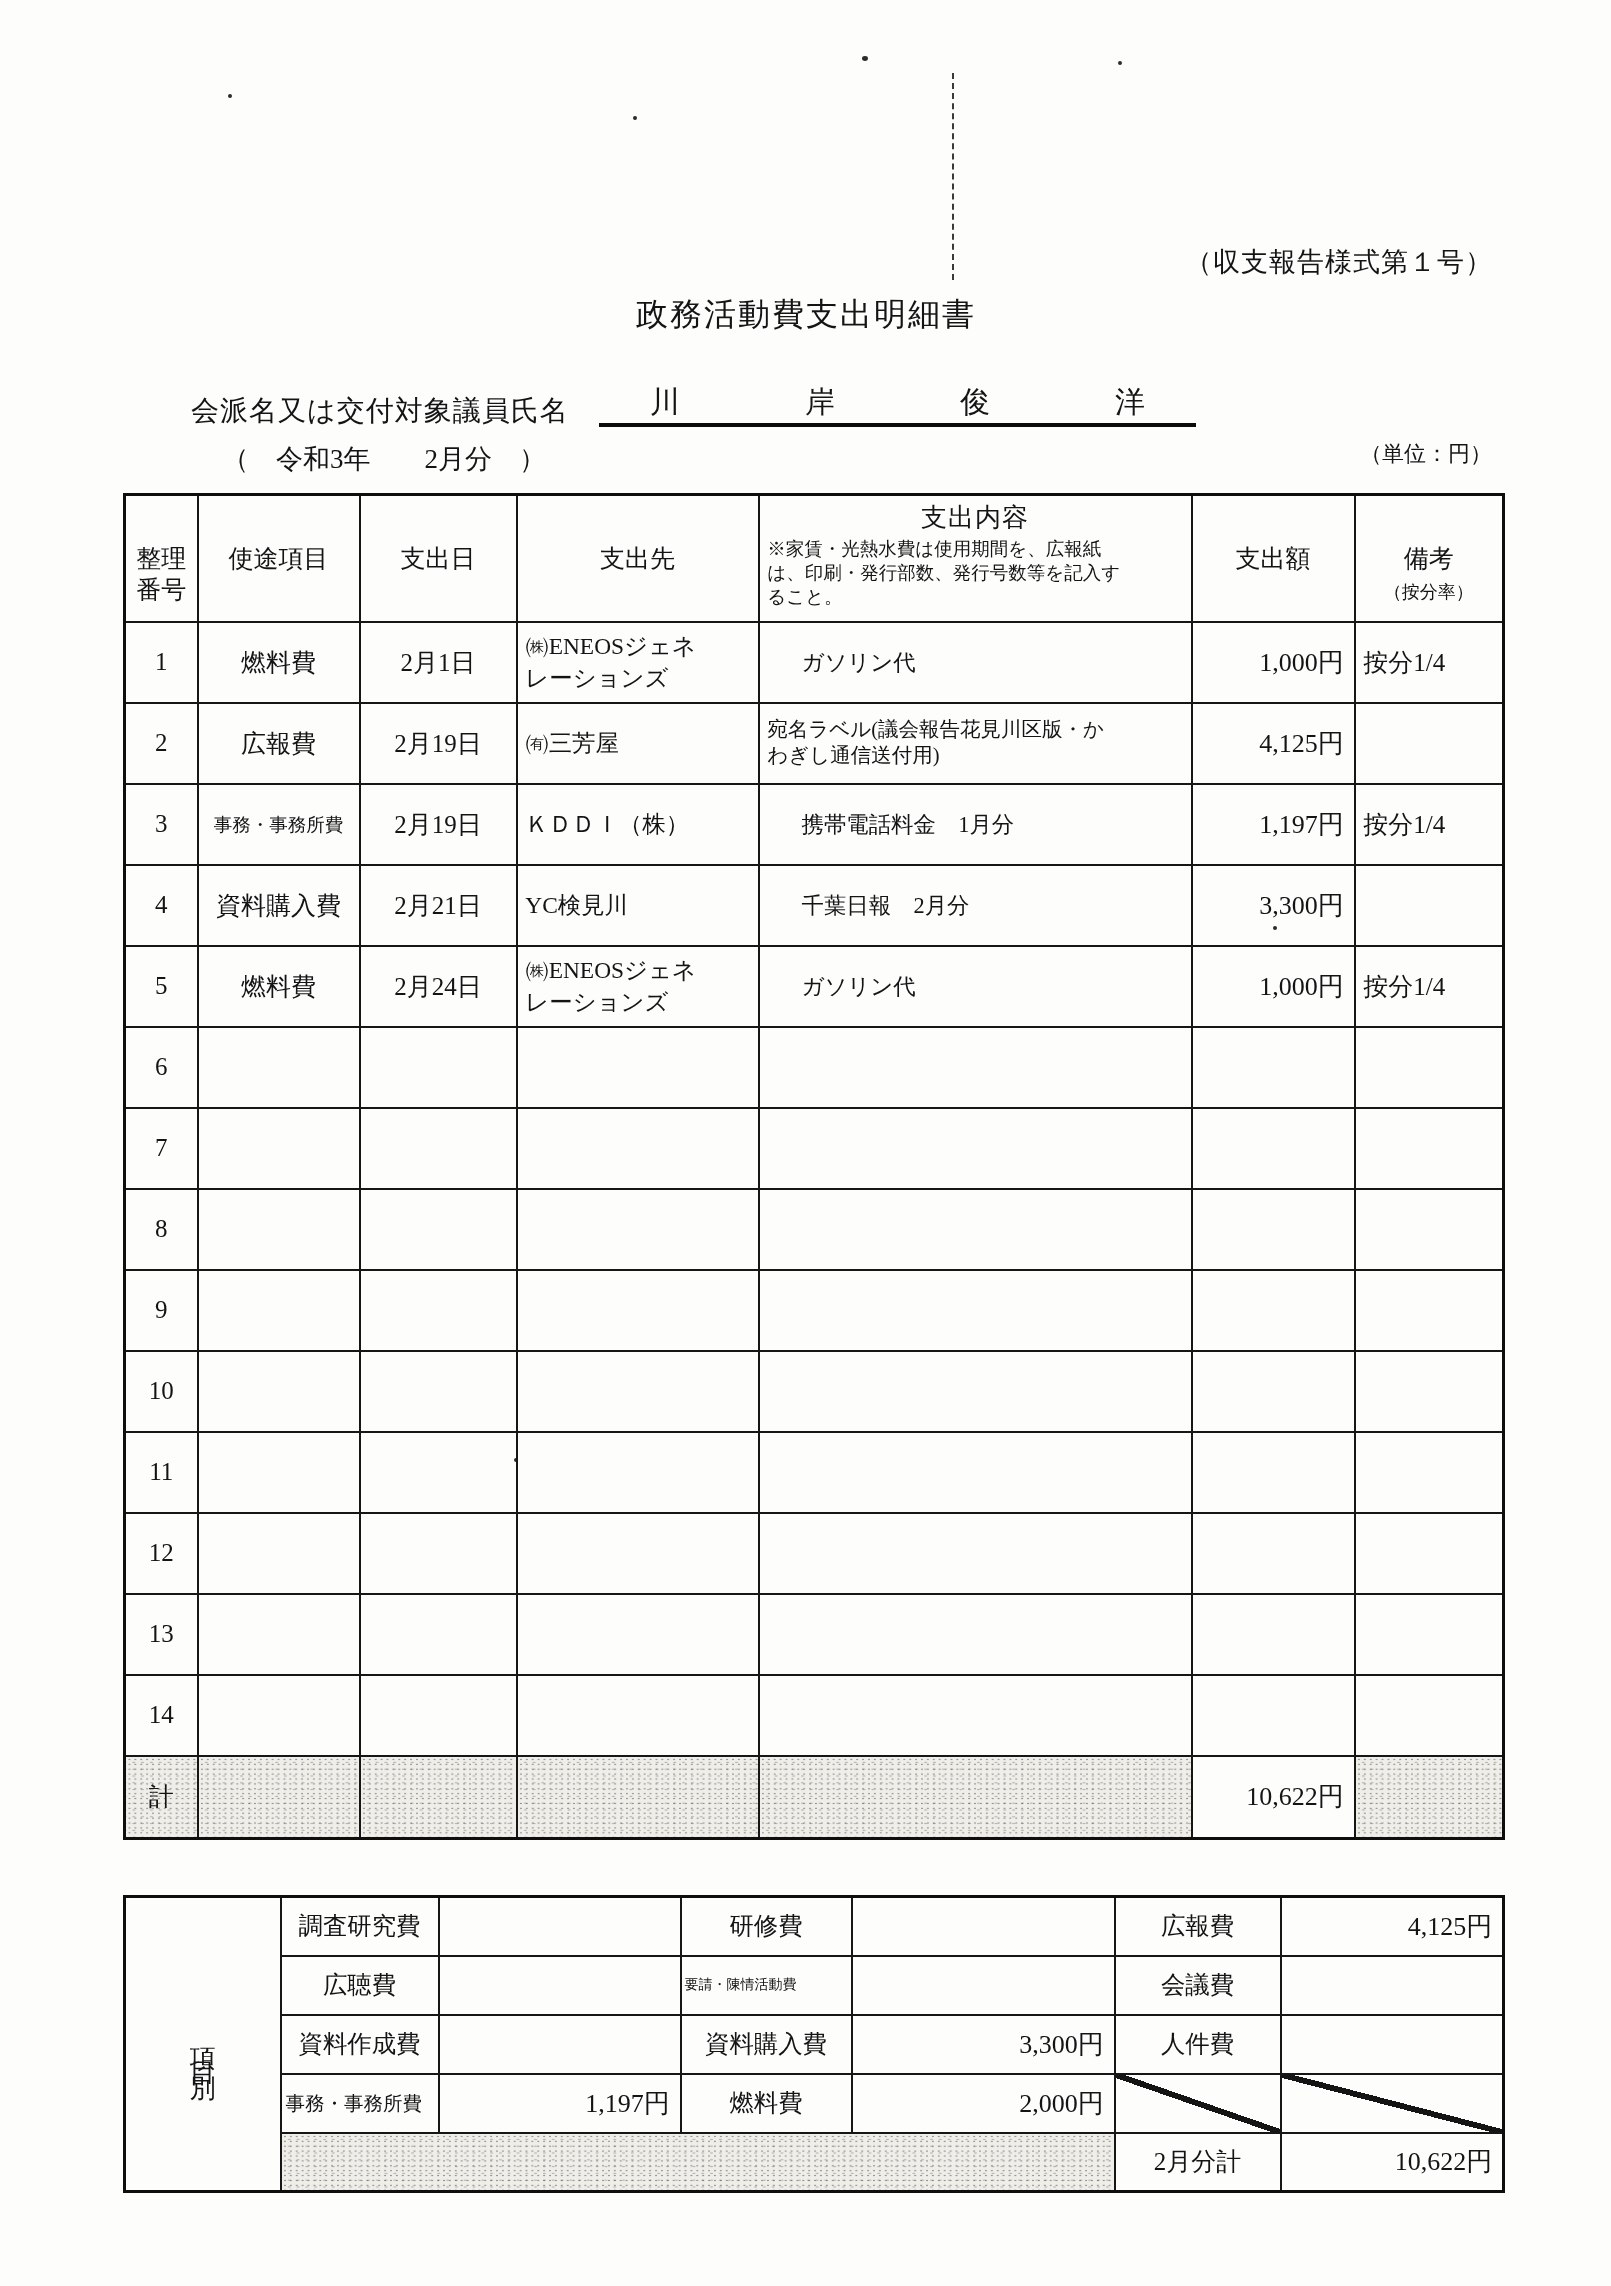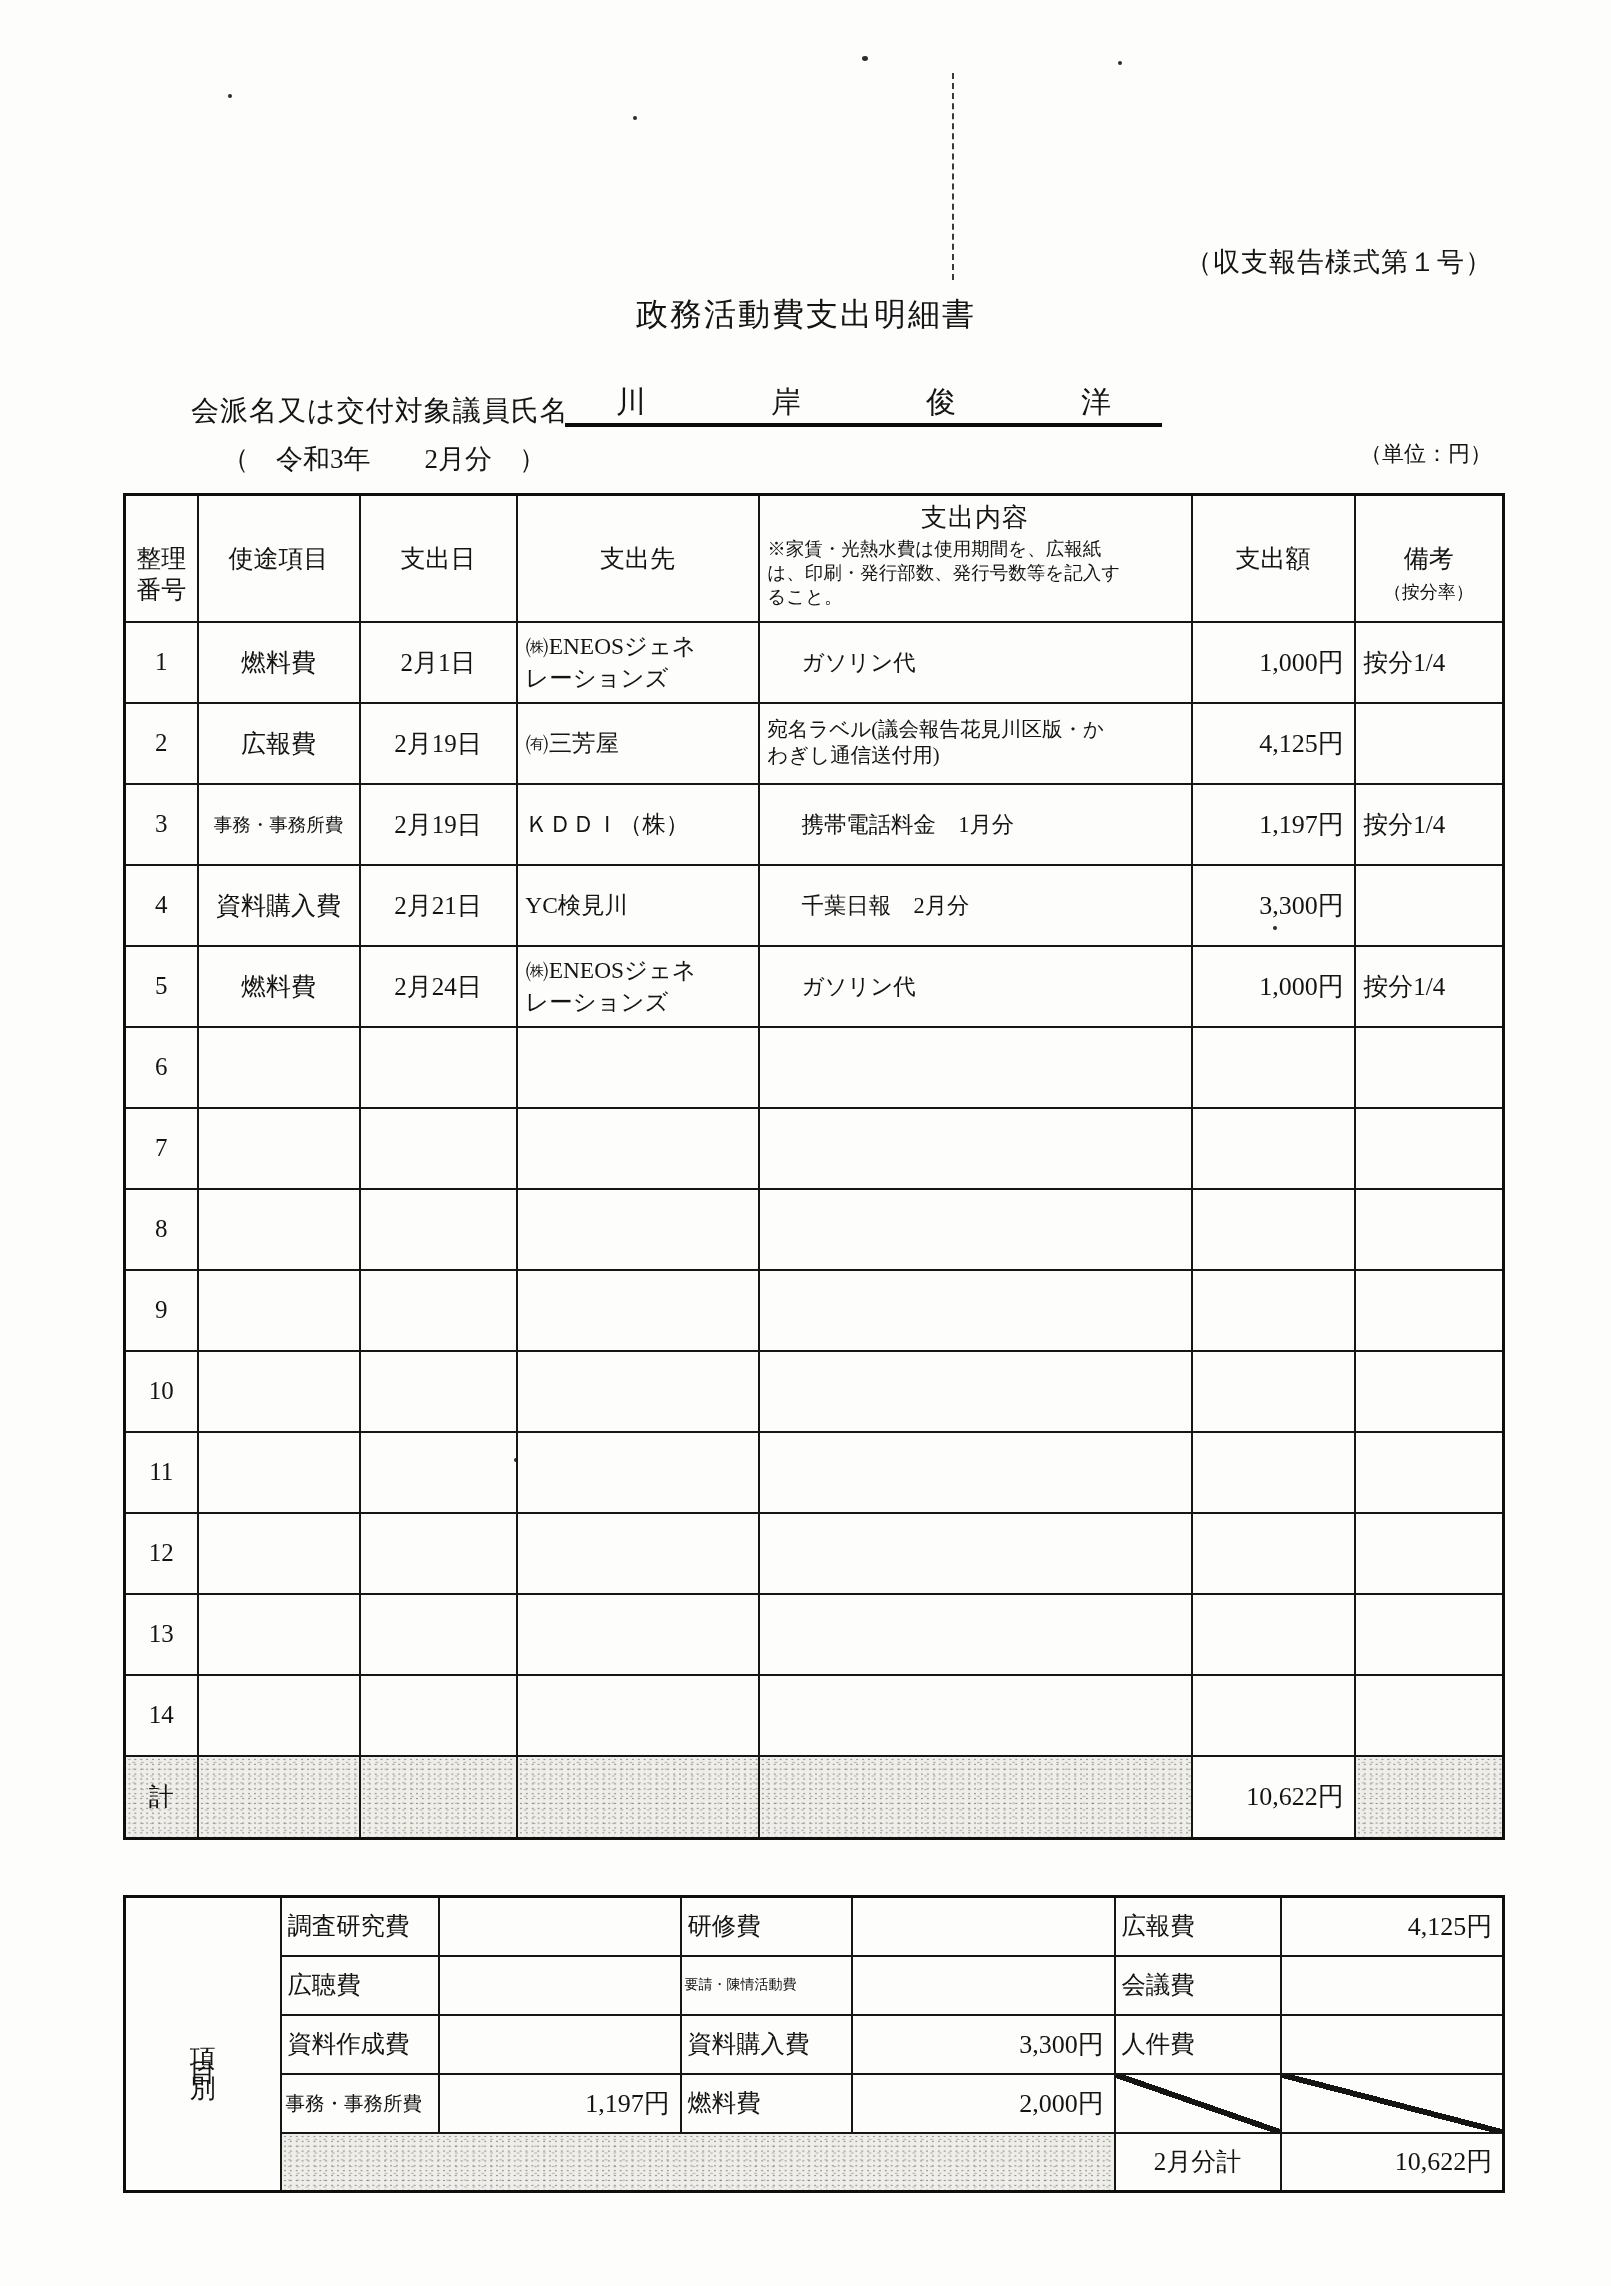--- a/index.html
+++ b/index.html
@@ -10,21 +10,21 @@
     font-family:"Liberation Serif","DejaVu Serif",serif;
     color:#141414;
   }
   
   .fold-line { position:absolute; left:952px; top:73px; height:207px; width:0;
     border-left:2.9px dashed #3a3a3a; }
   .form-note { position:absolute; top:244px; left:1161px; width:332px;
     font-size:27px; text-align:right; letter-spacing:1px; }
   .doc-title { position:absolute; top:293px; left:636px; font-size:32px; letter-spacing:2px; }
   .name-label { position:absolute; top:392px; left:191px; font-size:28px; letter-spacing:1px; }
-  .name-line { position:absolute; top:382px; left:565px; width:597px; height:45px;
+  .name-line { position:absolute; top:382px; left:599px; width:597px; height:45px;
     border-bottom:4.9px solid #0c0c0c; }
   .name-line .name-text { display:block; width:100%; padding:0 51px; font-size:30px;
     text-align:justify; text-align-last:justify; }
   .period { position:absolute; top:441px; left:222px; font-size:27px; }
   .unit-note { position:absolute; top:439px; left:1248px; width:244px;
     font-size:22px; text-align:right; }
   
   .speck { position:absolute; background:#2c2c2c; border-radius:50%; }
   
   table { border-collapse:collapse; table-layout:fixed; width:100%; }
@@ -59,21 +59,21 @@
     background-size:5.9px 4.9px, 8.8px 6.8px;
     background-position:0 0, 2.9px 2px;
   }
   .diag {
     background-image:linear-gradient(to top right,
       transparent calc(50% - 2.9px), #141414 calc(50% - 2.9px),
       #141414 calc(50% + 2.9px), transparent calc(50% + 2.9px));
   }
   
   .sum-table-wrap td { height:59px; }
-  .sum-label { font-size:24.4px; padding:0 5.9px; text-align:left; }
+  .sum-label { font-size:24.4px; padding:0 5.9px; text-align:center; }
   .sum-label-sm { font-size:14px; padding:0 3px; text-align:left; }
   .sum-label-xs { font-size:19.5px; padding:0 3.9px; text-align:left; }
   .rowhead {
     text-align:center; font-size:26px;
     writing-mode:vertical-rl; letter-spacing:13.7px; padding-top:9.8px;
   }
   .sum-total-label { text-align:center; font-size:25px;margin-top:47px; }
 </style>
 </head>
 <body>

